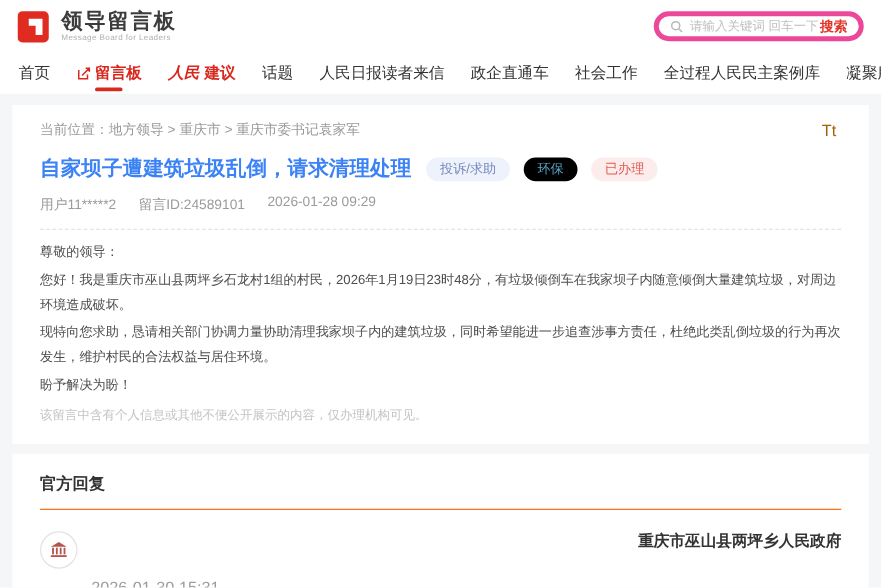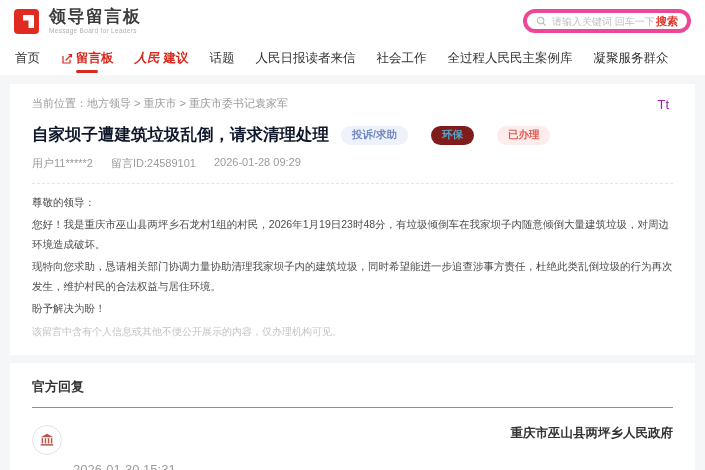--- a/index.html
+++ b/index.html
@@ -35,27 +35,27 @@
   }
   .nav a.brand { color:#d9291f; font-weight:bold; }
   .nav a.brand .script { font-style:italic; font-family:"Liberation Serif","DejaVu Serif",serif; margin-right:1px; }
   
   .content { padding:9px 10px 0; }
   .card { background:#fff; }
   .card.detail { padding:12px 22px 16px; }
   .crumb-row { display:flex; align-items:flex-start; justify-content:space-between; }
   .crumbs { font-size:11px; color:#9b9b9b; }
   .crumbs a { color:#9b9b9b; text-decoration:none; }
-  .font-tool { font-size:13px; color:#a21caf; cursor:pointer; line-height:1; padding:2px 4px; }
+  .font-tool { font-size:13px; color:#a16207; cursor:pointer; line-height:1; padding:2px 4px; }
   .title-row { margin-top:11px; display:flex; align-items:center; flex-wrap:wrap; }
-  .msg-title { font-size:16.5px; font-weight:bold; color:#0f172a; }
-  .tags { display:inline-flex; gap:23px; margin-left:12px;font-weight:bold; }
+  .msg-title { font-size:16.5px; font-weight:bold; color:#3b82f6; }
+  .tags { display:inline-flex; gap:11px; margin-left:12px; }
   .tag { font-size:10.5px; padding:2.5px 11px; border-radius:11px; white-space:nowrap; }
   .tag.blue { background:#eef2fa; color:#7288c0; }
-  .tag.cyan { background:#7f1d1d; color:#58a6c6; }
+  .tag.cyan { background:#000000; color:#58a6c6; }
   .tag.red  { background:#fdecec; color:#e25a50; }
   .meta-row { margin-top:10px; font-size:11px; color:#9b9b9b; display:flex; gap:18px; }
   .dash-divider { margin-top:12px; border-top:1px dashed #e4e4e4; }
   .msg-body { margin-top:9px; }
   .msg-body p { font-size:10.5px; color:#4d4d4d; line-height:1.85; margin:3px 0; }
   .privacy-note { font-size:10px; color:#c3c3c3; margin-top:6px; }
   
   .card.reply-card { margin-top:8px; padding:15px 22px 20px; min-height:200px; }
   .section-title { font-size:13px; font-weight:bold; color:#333; padding-bottom:11px; border-bottom:1px solid #f97316; }
   .reply { margin-top:17px; position:relative; padding-left:41px; }
@@ -100,20 +100,21 @@
         <path d="M10 14 L21 3 M21 3 h-5 M21 3 v5" stroke-linecap="round"></path>
     </svg>
     <span>留言板</span>
   </a>
   <a href="#" class="brand">
     <span class="script">人民</span>
       <span>建议</span>
   </a>
   <a href="#">话题</a>
   <a href="#">人民日报读者来信</a>
+  <a href="#">政企直通车</a>
   <a href="#">社会工作</a>
   <a href="#">全过程人民民主案例库</a>
   <a href="#">凝聚服务群众</a>
 </div>
 
 <div class="content">
 
   <div class="card detail">
     <div class="crumb-row">
       <div class="crumbs">

